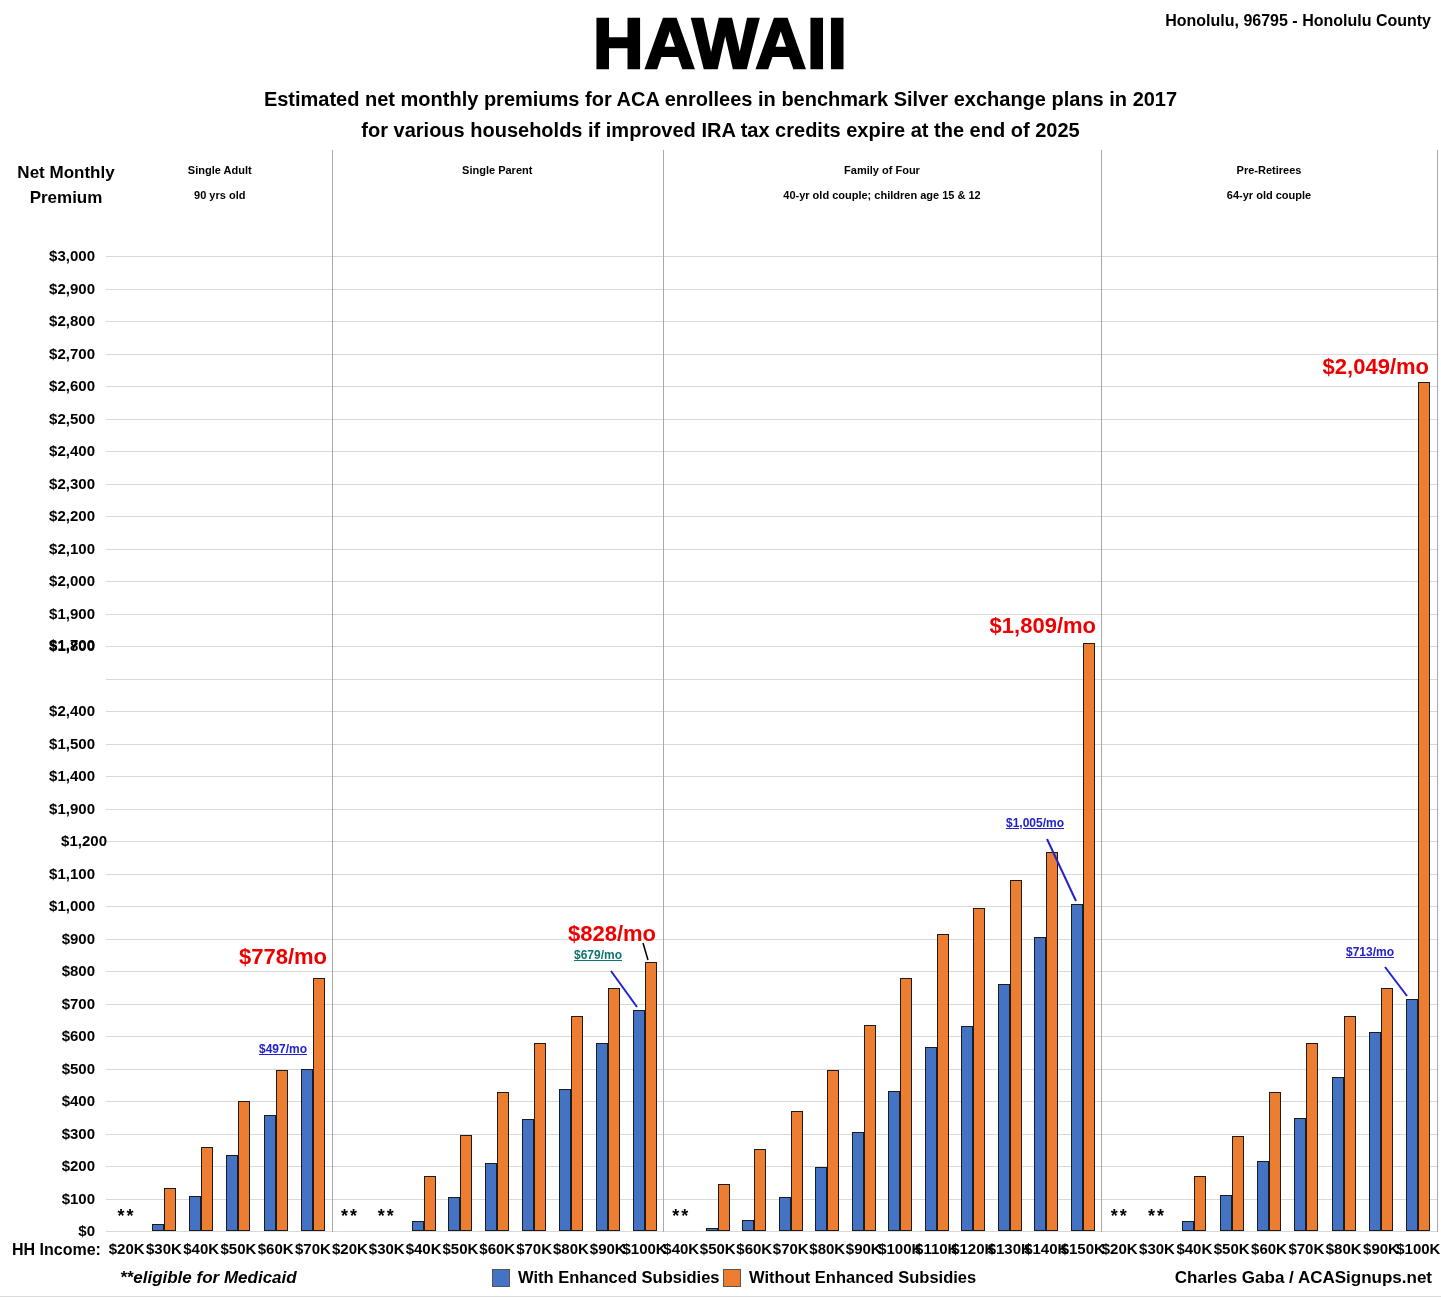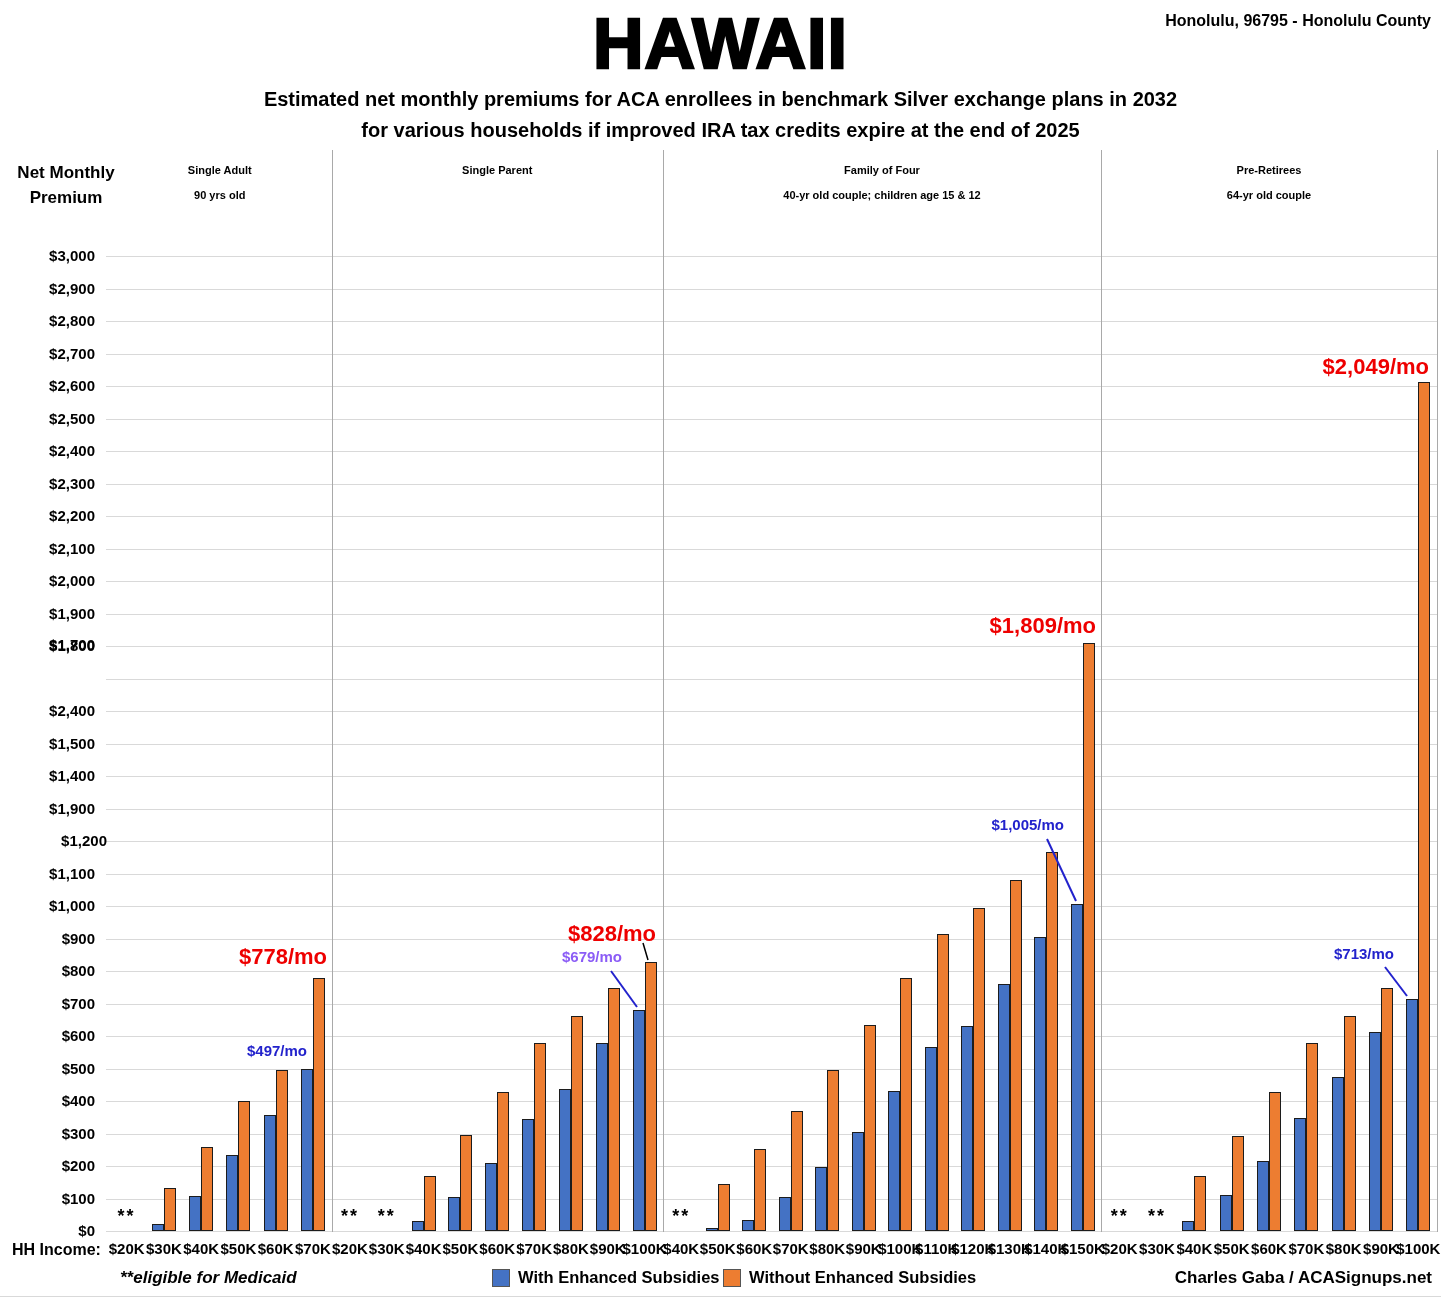--- a/index.html
+++ b/index.html
@@ -20,36 +20,36 @@
   .yaxis-title{top:160px;left:0;width:132px;text-align:center;font-size:17px;font-weight:bold;line-height:25px;}
   .panel-title{font-size:11px;font-weight:bold;text-align:center;line-height:25px;white-space:nowrap;}
   .gridline{height:1px;background:#D9D9D9;}
   .divider{width:1px;background:#A9A9A9;}
   .ytick{left:0;width:95px;text-align:right;font-size:15px;font-weight:bold;}
   .bar{box-sizing:border-box;border:1px solid #1c1c1c;}
   .xlabel{font-size:15px;font-weight:bold;transform:translateX(-50%);white-space:nowrap;}
   .mmark{font-size:18px;font-weight:bold;letter-spacing:2px;transform:translateX(-50%);}
   .ann{white-space:nowrap;font-weight:bold;}
   .ann-red{font-size:22px;}
-  .ann-blue{font-size:15px;}
+  .ann-blue{font-size:12px;text-decoration:underline;}
   .hh-income{top:1241px;left:12px;font-size:16px;font-weight:bold;}
   .medicaid-note{top:1268px;left:120px;font-size:17px;font-weight:bold;font-style:italic;}
   .legend-item{top:1268px;font-size:16.5px;font-weight:bold;display:flex;align-items:center;gap:8px;}
   .legend-swatch{width:16px;height:16px;display:inline-block;border:1px solid #555;}
   .credit{top:1268px;right:9px;font-size:17px;font-weight:bold;}
   .bottom-line{top:1296px;left:0;width:100%;height:1px;background:#D9D9D9;}
   svg.overlay{position:absolute;top:0;left:0;pointer-events:none;}
 </style>
 </head>
 <body>
 
 <div id="stage">
   <div class="abs title">HAWAII</div>
   <div class="abs location">Honolulu, 96795 - Honolulu County</div>
-  <div class="abs subtitle sub1">Estimated net monthly premiums for ACA enrollees in benchmark Silver exchange plans in 2032</div>
+  <div class="abs subtitle sub1">Estimated net monthly premiums for ACA enrollees in benchmark Silver exchange plans in 2017</div>
   <div class="abs subtitle sub2">for various households if improved IRA tax credits expire at the end of 2025</div>
   <div class="abs yaxis-title">
     <span>Net Monthly</span><br>
     <span>Premium</span>
   </div>
 
   <div id="chart-layer">
       <div class="abs gridline" style="top: 1231px; left: 106px; width: 1331px; background: rgb(217, 217, 217);"></div>
       <div class="abs ytick" style="top: 1222px;">$0</div>
       <div class="abs gridline" style="top: 1198.5px; left: 106px; width: 1331px; background: rgb(217, 217, 217);"></div>
@@ -229,21 +229,21 @@
       <div class="abs bar" style="left: 1343.67px; top: 1015.52px; width: 12px; height: 215.475px; background: rgb(237, 125, 49);"></div>
       <div class="abs xlabel" style="top: 1240px; left: 1381px;">$90K</div>
       <div class="abs bar" style="left: 1369px; top: 1031.78px; width: 12px; height: 199.225px; background: rgb(68, 114, 196);"></div>
       <div class="abs bar" style="left: 1381px; top: 988.225px; width: 12px; height: 242.775px; background: rgb(237, 125, 49);"></div>
       <div class="abs xlabel" style="top: 1240px; left: 1418.33px;">$100K</div>
       <div class="abs bar" style="left: 1406.33px; top: 999.275px; width: 12px; height: 231.725px; background: rgb(68, 114, 196);"></div>
       <div class="abs bar" style="left: 1418.33px; top: 381.775px; width: 12px; height: 849.225px; background: rgb(237, 125, 49);"></div>
       <div class="abs ann ann-red" style="top: 944px; right: 1114px; color: rgb(238, 0, 0);">$778/mo</div>
       <div class="abs ann ann-blue" style="top: 1042px; right: 1134px; color: rgb(34, 34, 204);">$497/mo</div>
       <div class="abs ann ann-red" style="top: 921px; right: 785px; color: rgb(238, 0, 0);">$828/mo</div>
-      <div class="abs ann ann-blue" style="top: 948px; right: 819px; color: #8b5cf6;">$679/mo</div>
+      <div class="abs ann ann-blue" style="top: 948px; right: 819px; color: #0f766e;">$679/mo</div>
       <div class="abs ann ann-red" style="top: 613px; right: 345px; color: rgb(238, 0, 0);">$1,809/mo</div>
       <div class="abs ann ann-blue" style="top: 816px; right: 377px; color: rgb(34, 34, 204);">$1,005/mo</div>
       <div class="abs ann ann-red" style="top: 354px; right: 12px; color: rgb(238, 0, 0);">$2,049/mo</div>
       <div class="abs ann ann-blue" style="top: 945px; right: 47px; color: rgb(34, 34, 204);">$713/mo</div>
     </div>
 
   <div class="abs hh-income">HH Income:</div>
   <div class="abs medicaid-note">**eligible for Medicaid</div>
   <div id="legend-layer">
       <div class="abs legend-item" style="left: 492px;">

